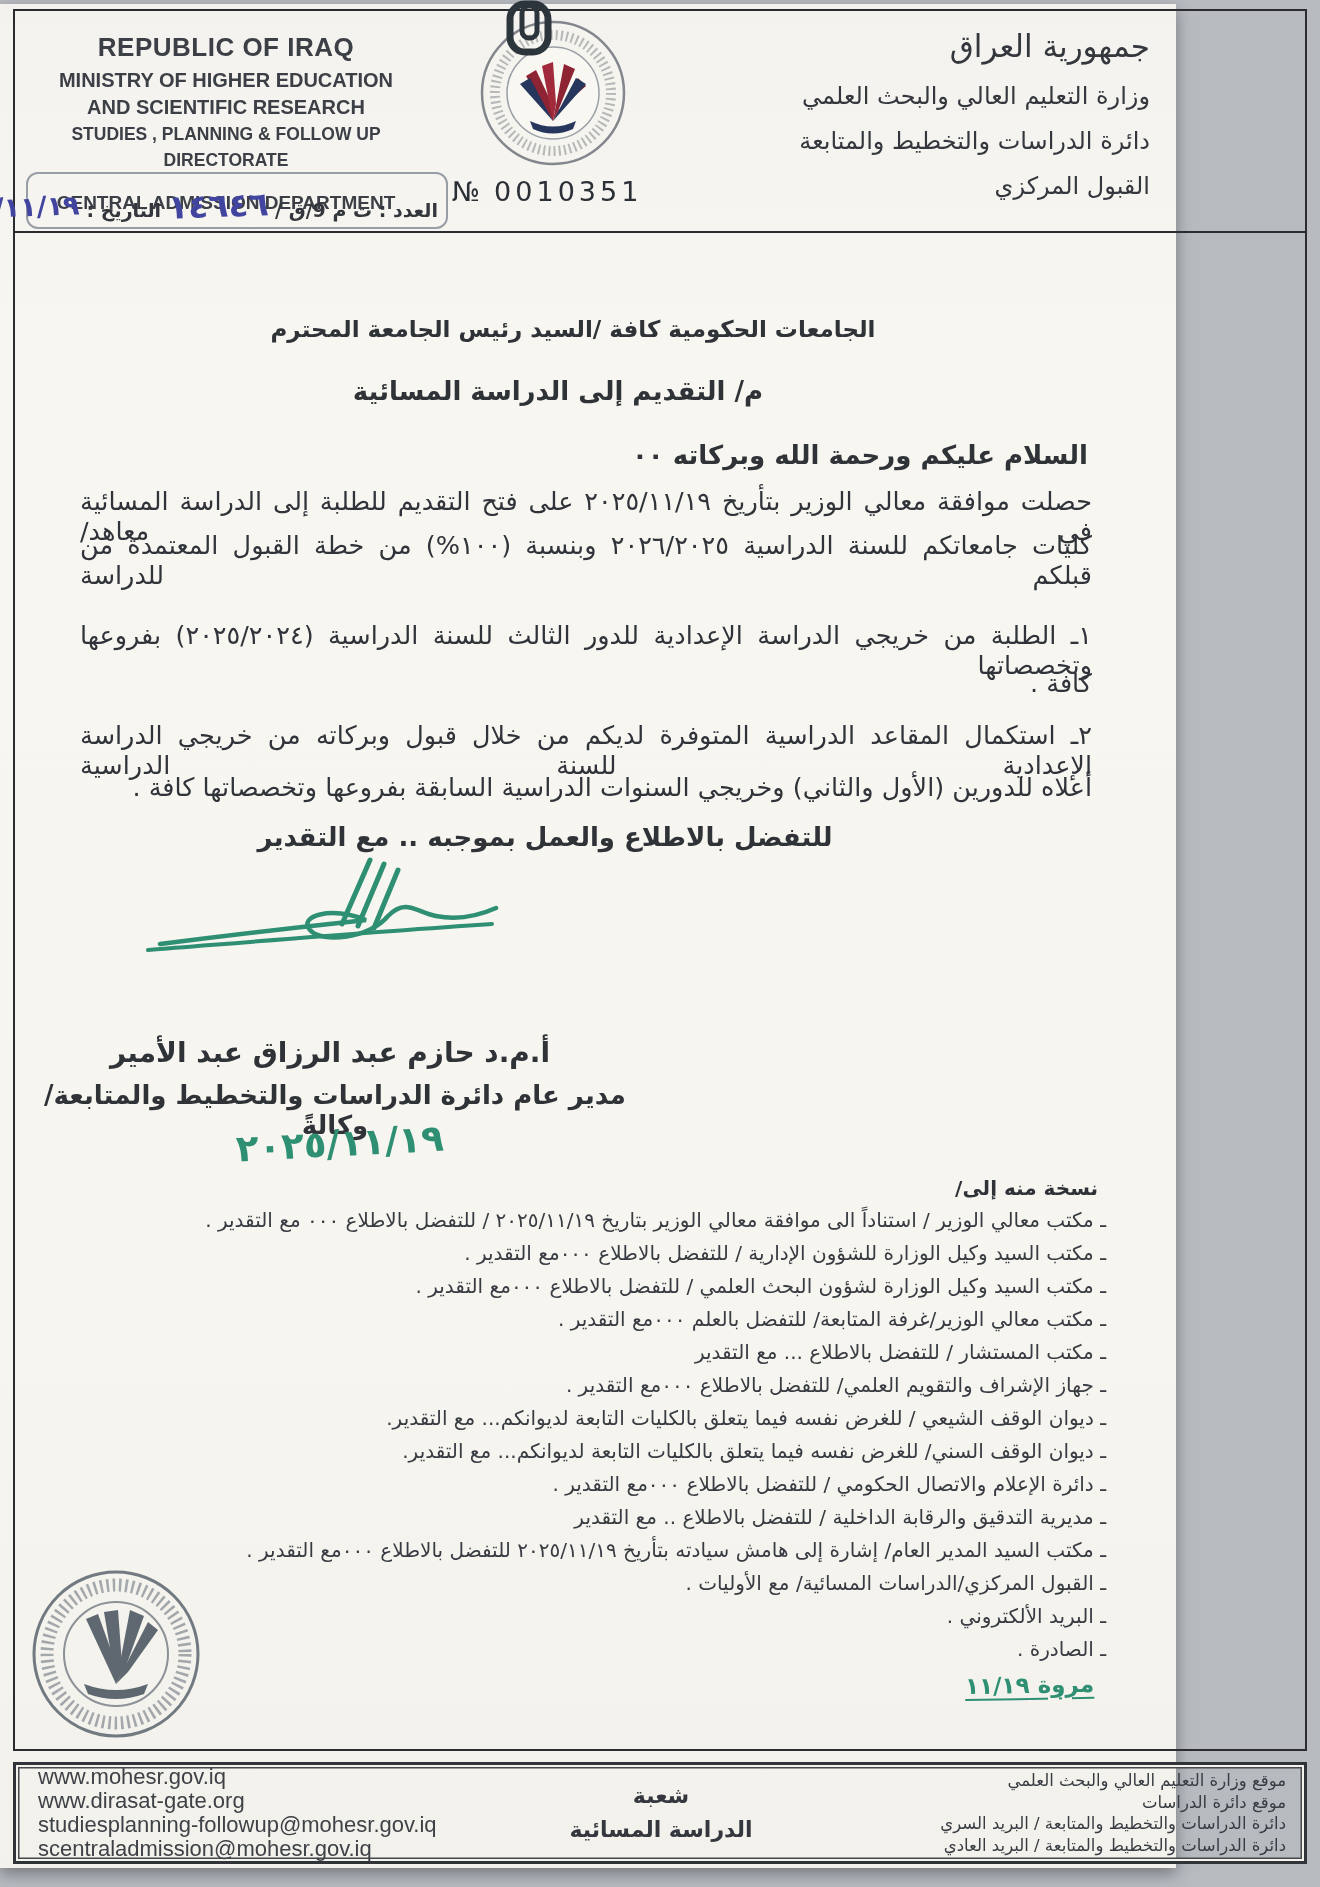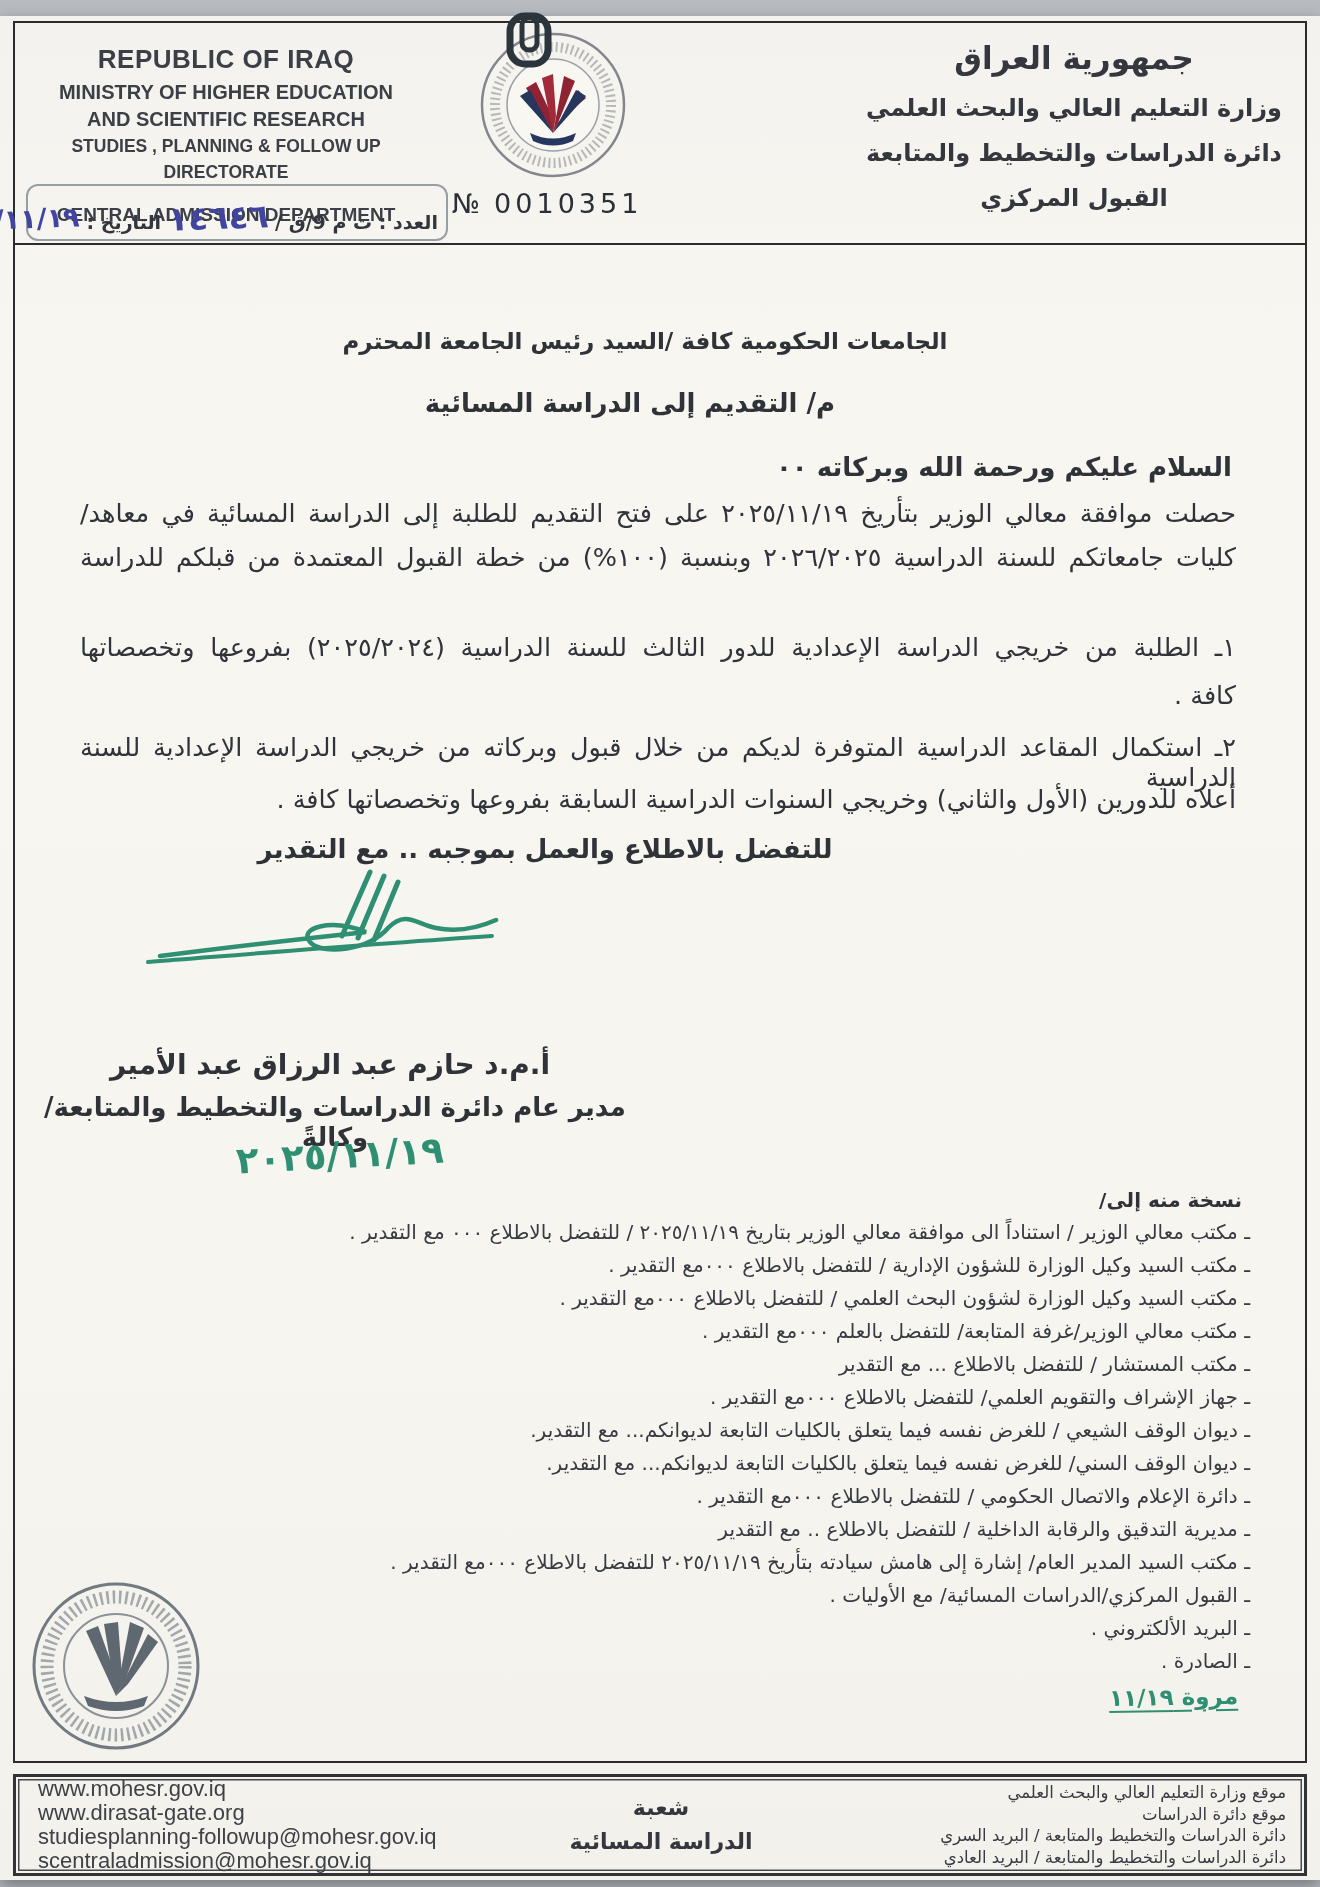--- a/index.html
+++ b/index.html
@@ -5,43 +5,43 @@
   * { margin:0; padding:0; box-sizing:border-box; }
   html,body { width:1320px; height:1887px; }
   body {
     position:relative;
     background:#b7babf;
     font-family:"DejaVu Sans", sans-serif;
     overflow:hidden;
   }
   .abs { position:absolute; }
   .paper {
-    position:absolute; left:0; top:16px; width:1320px; height:1864px;
+    position:absolute; left:0; top:4px; width:1176px; height:1864px;
     background:linear-gradient(180deg,#f3f2ee 0%, #f7f6f1 18%, #f6f5f0 70%, #f2f1ec 100%);
     box-shadow:0 6px 14px rgba(40,44,50,.45);
   }
   .frame {
     position:absolute; left:13px; top:5px; width:1294px; height:1742px;
     border:2px solid #2b2c30;
   }
   .header-divider {
     position:absolute; left:13px; top:227px; width:1294px; height:0;
     border-top:2.5px solid #2b2c30;
   }
   .hdr-en {
     left:24px; top:28px; width:404px; text-align:center;
     font-family:"Liberation Sans", sans-serif; font-weight:bold; color:#3c4046;
   }
   .hdr-en .l1 { font-size:26px; letter-spacing:.5px; margin-bottom:4px; }
   .hdr-en .l2, .hdr-en .l3 { font-size:20px; line-height:27px; }
   .hdr-en .l4 { font-size:17.5px; line-height:26px; }
   .hdr-en .l5 { font-size:19px; line-height:26px;margin-top:17px; }
   .hdr-ar {
-    right:26px; top:24px; width:440px; text-align:center; direction:rtl;
-    font-weight:bold; color:#34373d; white-space:nowrap;
+    right:26px; top:24px; width:440px; direction:rtl;
+    font-weight:normal; color:#34373d; white-space:nowrap;
   }
   .hdr-ar .l1 { font-size:31px; margin-bottom:10px; }
   .hdr-ar .l2, .hdr-ar .l3, .hdr-ar .l4 { font-size:24px; line-height:45px; }
   .serial {
     left:452px; top:172px; font-size:27px; color:#2b3036;
     font-family:"DejaVu Sans", sans-serif; white-space:nowrap;
   }
   .serial .num { letter-spacing:4px; margin-left:14px; }
   .refbox {
     left:26px; top:168px; width:422px; height:57px;

